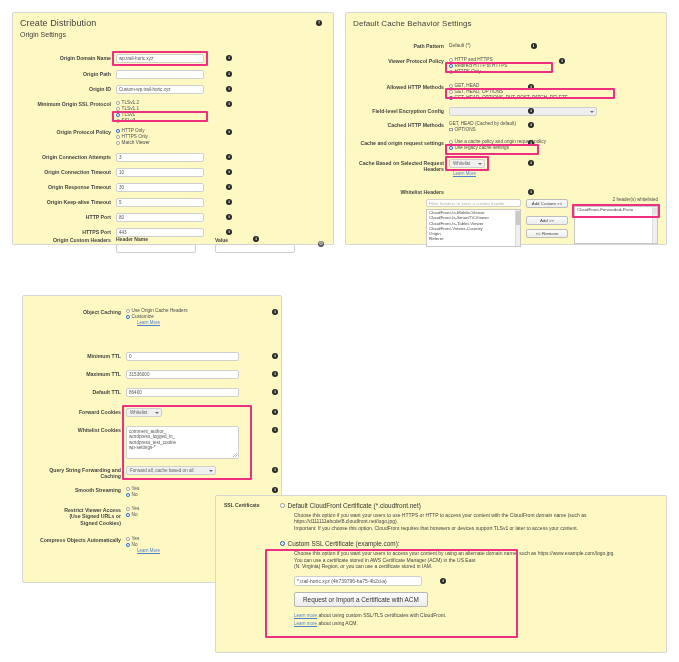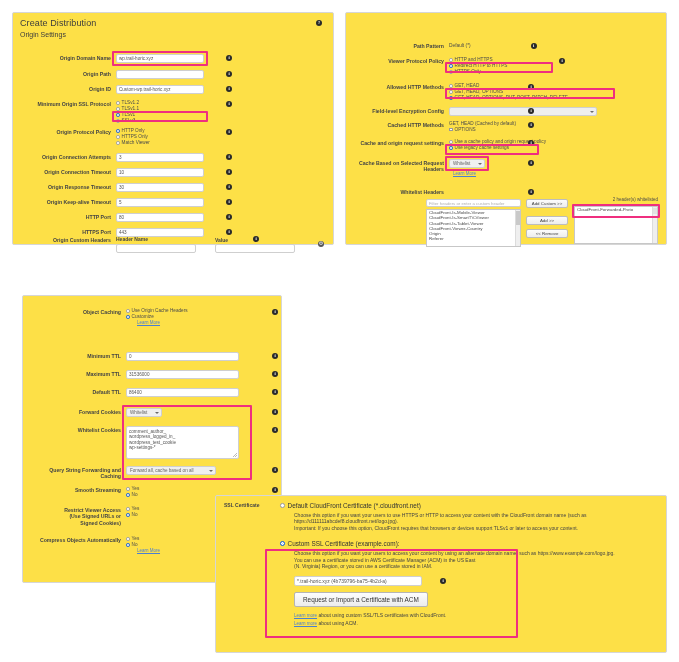--- a/index.html
+++ b/index.html
@@ -7,21 +7,21 @@
     width:679px;height:662px;
     background:#ffffff;
     font-family:"Liberation Sans", sans-serif;
     font-size:5.2px;
     color:#333333;
     position:relative;
     overflow:hidden;
   }
   .panel{
     position:absolute;
-    background:#fde047;
+    background:#fef9c3;
     border:1px solid #d6d6d6;
     border-radius:2px;
     box-sizing:border-box;
   }
   
   #panel-origin{left:12px;top:12px;width:322px;height:233px;}
   #panel-cache{left:345px;top:12px;width:322px;height:233px;}
   #panel-objcache{left:22px;top:295px;width:260px;height:288px;}
   #panel-ssl{left:215px;top:495px;width:452px;height:158px;}
 
@@ -312,20 +312,21 @@
     </div>
   </div>
   <div style="position:absolute;left:202px;top:224px;" class="hdr-name">Value</div>
   <div class="info info-pos" style="left:240px;top:223px;">i</div>
   <div class="txt" style="position:absolute;left:103px;top:231px;width:80px;"></div>
   <div class="txt" style="position:absolute;left:202px;top:231px;width:80px;"></div>
   <div class="gear" style="left:305px;top:228px;">⚙</div>
 </div>
 
 <div class="panel" id="panel-cache">
+  <div class="panel-title" style="font-size:8px;padding-top:6px;">Default Cache Behavior Settings</div>
 
   <div class="row" style="left:6px;top:29px;width:310px;">
     <div class="lbl" style="width:92px;">Path Pattern</div>
     <div class="ctl">
         <div class="static-val">Default (*)</div>
       </div>
     <div class="info" style="margin-left:60px;margin-top:1px;">i</div>
   </div>
 
   <div class="row" style="left:6px;top:44px;width:310px;">

